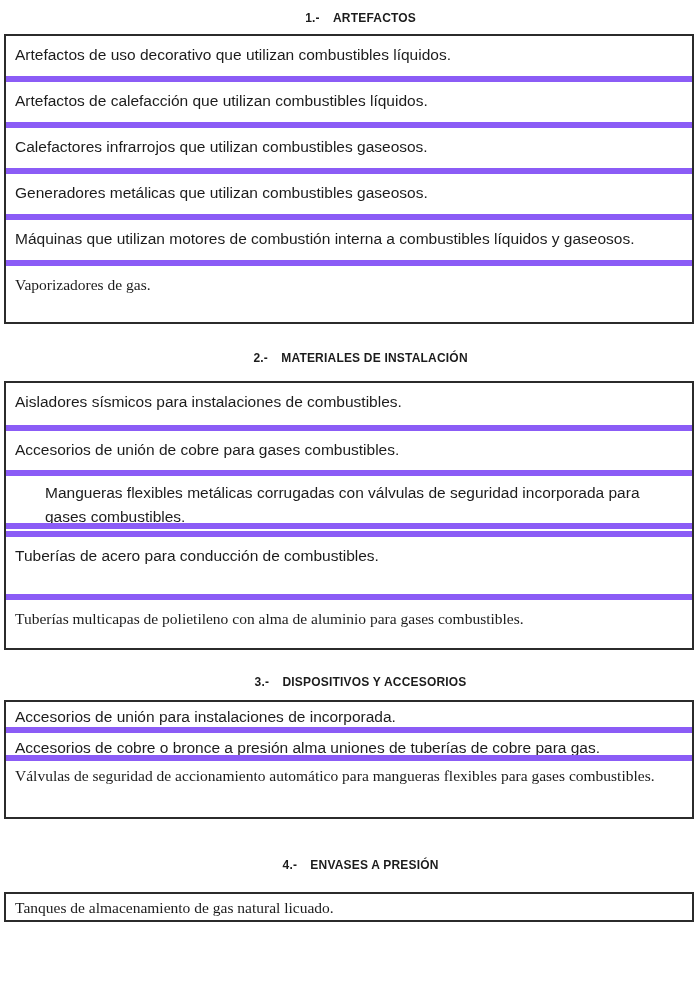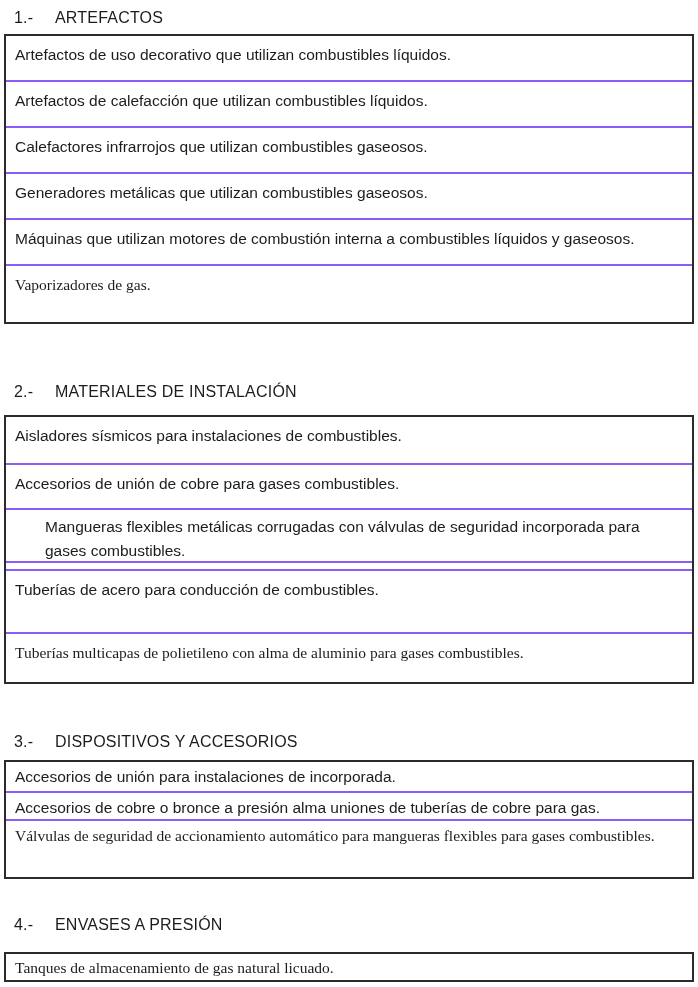--- a/index.html
+++ b/index.html
@@ -15,59 +15,60 @@
     -webkit-font-smoothing: antialiased;
   }
   .page {
     box-sizing: border-box;
     width: 698px;
     height: 987px;
     padding: 6px 4px 0 4px;
     overflow: hidden;
   }
   .heading {
-    font-size: 16px;
-    font-weight: normal;
+    font-size: 12px;
+    font-weight: bold;
     line-height: 20px;
     padding-left: 10px;
     letter-spacing: 0.2px;
     white-space: nowrap;
+    text-align: center;
   }
   .heading .num {
     display: inline-block;
     width: 41px;
   }
   .tbl {
     border: 2px solid #2b2b2b;
     background: #ffffff;
   }
   .row {
     box-sizing: border-box;
-    border-bottom: 2px solid #8b5cf6;
+    border-bottom: 6px solid #8b5cf6;
     font-size: 15.5px;
     line-height: 24px;
     padding: 7px 12px 0 9px;
     overflow: hidden;
   }
   .row:last-child { border-bottom: none; font-family: Liberation Serif, serif; }
 
   
   .s1 .heading { margin: 2px 0 6px 0; }
   .s1 .row { height: 46px; }
   .s1 .row.tall { height: 56px; }
 
-  .s2 { margin-top: 58px; }
+  .s2 { margin-top: 24px; }
   .s2 .heading { margin-bottom: 13px; }
   .s2 .row.h48 { height: 48px; }
   .s2 .row.h45 { height: 45px; }
   .s2 .row.h53 { height: 53px; padding-top: 5px; padding-left: 39px; }
   .s2 .row.thin { height: 8px; padding: 0; }
   .s2 .row.h46 { height: 63px; }
 
-  .s3 { margin-top: 48px; }
+  .s3 { margin-top: 22px; }
   .s3 .heading { margin-bottom: 8px; }
   .s3 .row { padding-top: 3px; }
   .s3 .row.h31 { height: 31px; }
   .s3 .row.h28 { height: 28px; }
   .s3 .row.h56 { height: 56px; }
 
   .s4 { margin-top: 36px; }
   .s4 .heading { margin-bottom: 17px; }
   .s4 .row.h26 { height: 26px; padding-top: 2px; }
 </style>

